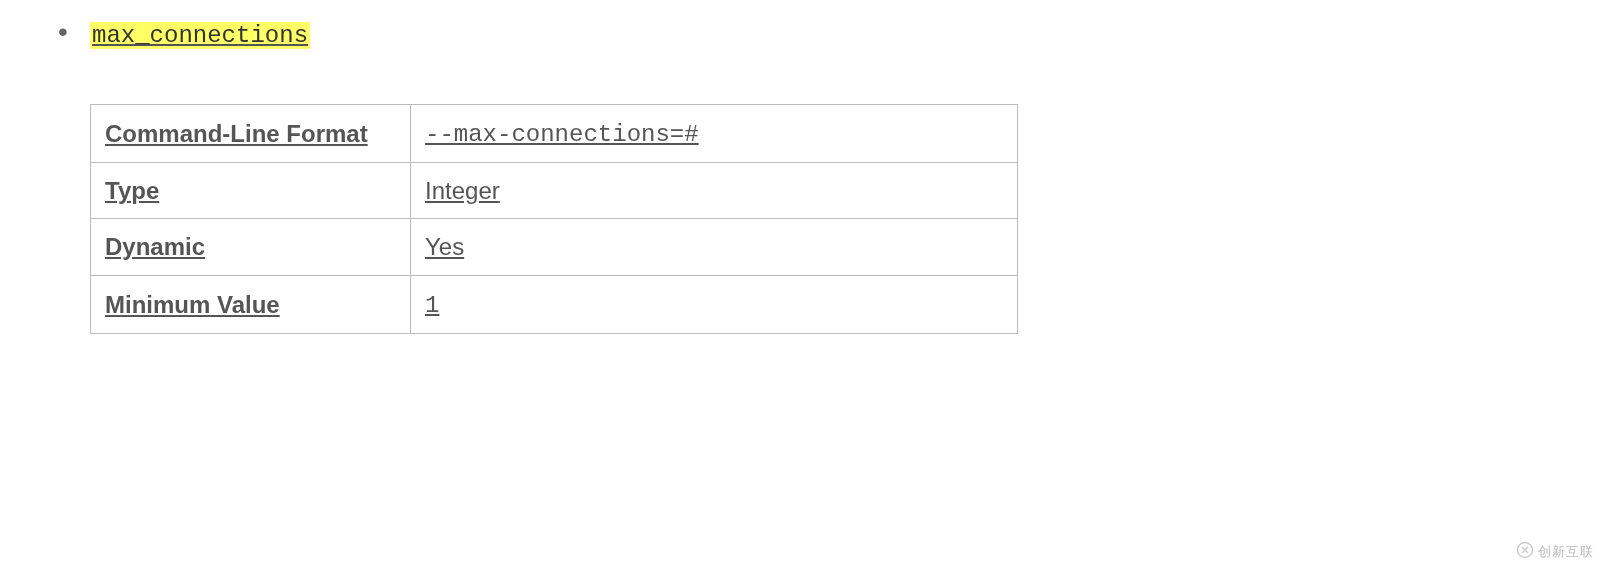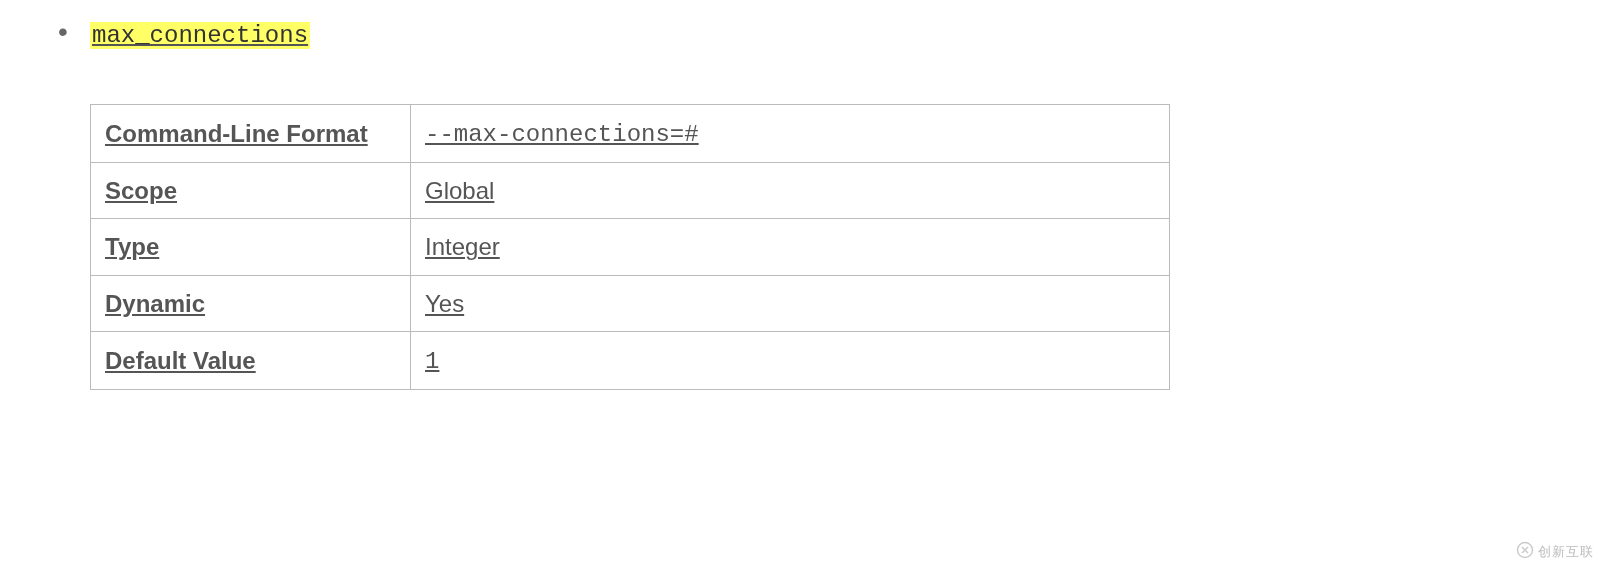--- a/index.html
+++ b/index.html
@@ -36,21 +36,21 @@
       font-size: 24px;
       background: #ffff66;
       text-decoration: underline;
       text-decoration-color: #555;
       padding: 0 2px;
       color: #333;
     }
     table.info-table {
       border-collapse: collapse;
       margin-top: 55px;
-      width: 1080px;
+      width: 928px;
       table-layout: fixed;
     }
     table.info-table th,
     table.info-table td {
       border: 1px solid #bbb;
       padding: 12px 14px;
       text-align: left;
       vertical-align: middle;
       font-size: 24px;
       line-height: 1.3;
@@ -102,33 +102,29 @@
   <li class="bullet-item">
     <span class="var-title">max_connections</span>
 
     <table class="info-table">
       <tbody>
         <tr>
           <th>Command-Line Format</th>
           <td><span class="mono">--max-connections=#</span></td>
         </tr>
         <tr>
-          <th>Scope</th>
-          <td><span>Global</span></td>
-        </tr>
-        <tr>
           <th>Type</th>
           <td><span>Integer</span></td>
         </tr>
         <tr>
           <th>Dynamic</th>
           <td><span>Yes</span></td>
         </tr>
         <tr>
-          <th>Default Value</th>
+          <th>Minimum Value</th>
           <td><span class="mono">1</span></td>
         </tr>
       </tbody>
     </table>
   </li>
 </ul>
 
 <div class="watermark">
   <span>
     <svg viewBox="0 0 24 24" fill="none" stroke="#ccc" stroke-width="2">

